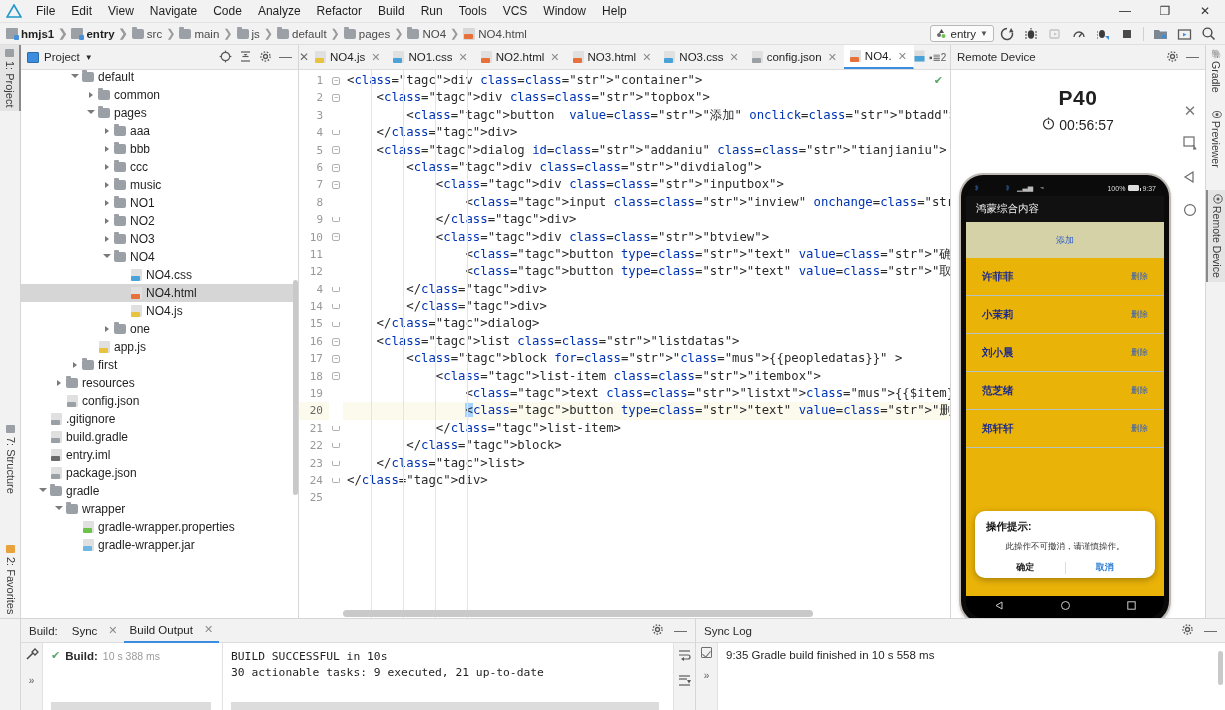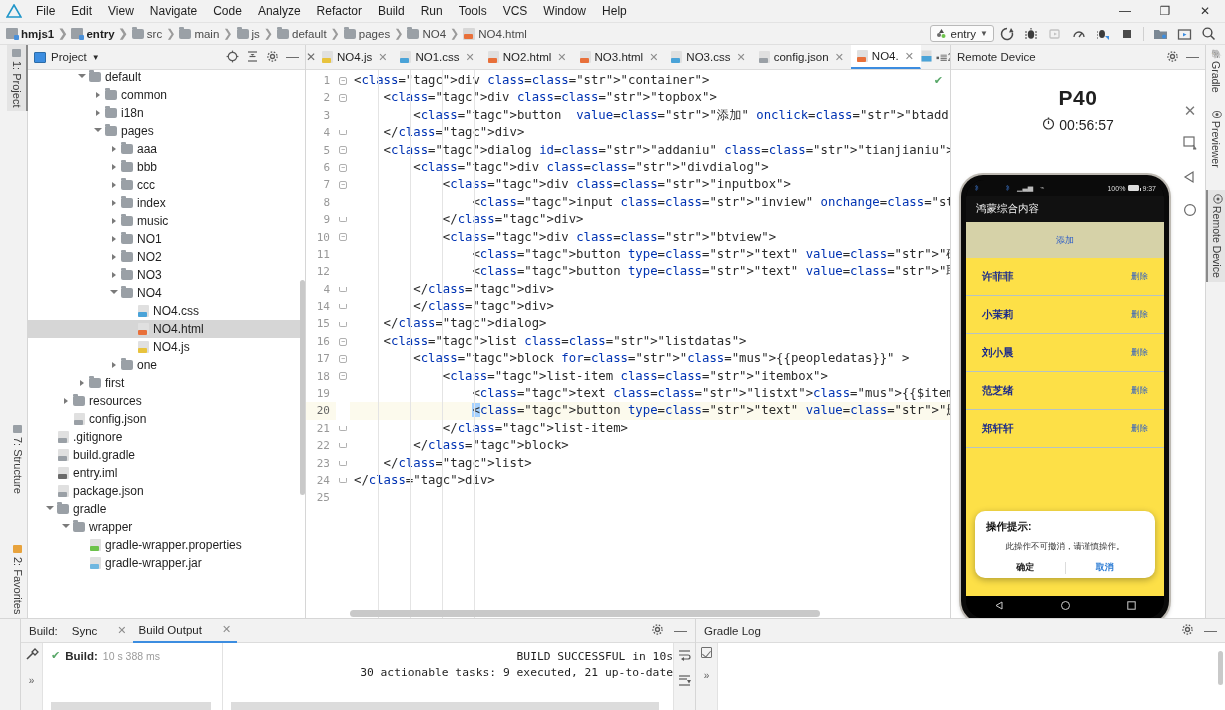--- a/index.html
+++ b/index.html
@@ -49,21 +49,21 @@
   .nav-right { margin-left:auto; display:flex; align-items:center; gap:2px; }
   .runcfg { display:flex; align-items:center; border:1px solid #b9b9b9; border-radius:3px;
             background:#fbfbfb; height:17px; padding:0 5px; font-size:11.5px; gap:4px; }
   .runcfg .dot-ic { width:11px; height:11px; position:relative; }
   .tbtn { width:22px; height:20px; display:flex; align-items:center; justify-content:center;
           color:#5a5a5a; }
   .tbtn.disabled { opacity:.35; }
   .vsep { width:1px; height:14px; background:#d0d0d0; margin:0 3px; }
 
   
-  .body { position:absolute; top:45px; left:0; right:0; bottom:92px; display:flex;margin-left:7px; }
+  .body { position:absolute; top:45px; left:0; right:0; bottom:92px; display:flex; }
 
   
   .lstrip { width:21px; background:#f2f2f2; border-right:1px solid #d6d6d6; position:relative; }
   .vtab { position:absolute; left:0; width:21px; writing-mode:vertical-rl;
           font-size:11px; color:#3c3c3c; padding:4px 4px; display:flex; align-items:center; gap:4px; }
   .vtab.sel { background:#e4e4e4; border-right:2px solid #8a8a8a; }
   .sq-ic { width:9px; height:8px; background:#9aa0a6; border-radius:1px; writing-mode:horizontal-tb;
            flex:none; }
 
   
@@ -133,21 +133,21 @@
   .statusbar { height:16px; background:#0b0b0b; display:flex; align-items:center; padding:0 8px;
                font-size:7px; color:#e8e8e8; }
   .sb-left { display:flex; align-items:center; gap:7px; color:#2b4f86; }
   .sb-right { margin-left:auto; display:flex; align-items:center; gap:3px; color:#ddd; }
   .batt { width:11px; height:6px; border:1px solid #ddd; border-radius:1px; position:relative; background:#ddd; }
   .batt:after { content:""; position:absolute; right:-3px; top:1.5px; width:1.5px; height:3px; background:#ddd; }
   .app-title { height:26px; background:#111; color:#f2f2f2; display:flex; align-items:center;
                padding:0 10px; font-size:10.5px; }
   .addbar { background:#d6d2a8; height:36px; display:flex; align-items:center; justify-content:center; }
   .addbar span { color:#2b5cc8; font-size:9px; }
-  .listarea { flex:1; background:#fde047; overflow:hidden; position:relative; }
+  .listarea { flex:1; background:#eab308; overflow:hidden; position:relative; }
   .litem { height:38px; display:flex; align-items:center; padding:0 16px;
            border-bottom:1px solid #b6c3c3; }
   .litem .nm { color:#1b2a8a; font-size:10.5px; font-weight:bold; }
   .litem .del { margin-left:auto; color:#2b5cc8; font-size:8.5px; }
   .navbtns { height:22px; background:#000; display:flex; align-items:center; justify-content:space-around;
              color:#ccc; }
 
   .dlg { position:absolute; left:9px; right:9px; bottom:40px; background:#fff; border-radius:10px;
          padding:9px 11px 4px; box-shadow:0 2px 7px rgba(0,0,0,.3); }
   .dlg h4 { margin:0 0 7px; font-size:10.5px; color:#111; font-weight:bold; }
@@ -161,26 +161,26 @@
   
   .rstrip { width:20px; background:#f2f2f2; border-left:1px solid #d6d6d6; position:relative; }
   .rtab { position:absolute; left:0; width:20px; writing-mode:vertical-rl; font-size:10.5px;
           color:#3c3c3c; padding:4px 3px; display:flex; align-items:center; gap:4px; }
   .rtab.sel { background:#e4e4e4; border-left:2px solid #8a8a8a; }
 
   
   .bottom { position:absolute; left:0; right:0; bottom:0; height:92px; display:flex; background:#f2f2f2;
             border-top:1px solid #d6d6d6; }
   .bstrip { width:21px; background:#f2f2f2; border-right:1px solid #d6d6d6; position:relative; }
-  .bpanel { display:flex; flex-direction:column; background:#fff;text-align:right; }
+  .bpanel { display:flex; flex-direction:column; background:#fff; }
   .bp-build { width:675px; border-right:1px solid #d6d6d6; }
   .bp-event { flex:1; }
   .bhead { height:24px; background:#f2f2f2; display:flex; align-items:center; padding:0 8px;
            font-size:11.5px; border-bottom:1px solid #dcdcdc; }
-  .bhead .bt { padding:0 6px; display:flex; align-items:center; gap:20px; color:#1f1f1f; height:24px; }
+  .bhead .bt { padding:0 6px; display:flex; align-items:center; gap:11px; color:#1f1f1f; height:24px; }
   .bhead .bt.active { border-bottom:2px solid #3c8de0; }
   .bhead .bt .x { color:#8c8c8c; font-size:11px; }
   .bhead .br { margin-left:auto; display:flex; align-items:center; gap:10px; color:#5a5a5a; }
   .bcontent { flex:1; display:flex; background:#fff; position:relative; overflow:hidden; }
   .bsidebtn { width:22px; background:#f2f2f2; border-right:1px solid #e2e2e2;
               display:flex; flex-direction:column; align-items:center; padding-top:4px; gap:12px;
               color:#5a5a5a; font-size:11px; }
   .btree { width:180px; border-right:1px solid #e2e2e2; padding:6px 0 0 8px; font-size:11.5px; position:relative; }
   .btree .row { display:flex; align-items:center; gap:5px; }
   .btree .time { color:#9b9b9b; font-size:10.5px; }
@@ -415,76 +415,56 @@
               <i class="tri"></i>
             </span>
             <span class="ticon">
               <span class="folder-ic"></span>
             </span>
             <span>common</span>
           </div>
           <div class="trow">
             <span style="width:64px;flex:none;"></span>
             <span class="tw">
+              <i class="tri open"></i>
+            </span>
+            <span class="ticon">
+              <span class="folder-ic"></span>
+            </span>
+            <span>pages</span>
+          </div>
+          <div class="trow">
+            <span style="width:80px;flex:none;"></span>
+            <span class="tw">
               <i class="tri"></i>
             </span>
             <span class="ticon">
               <span class="folder-ic"></span>
             </span>
-            <span>i18n</span>
-          </div>
-          <div class="trow">
-            <span style="width:64px;flex:none;"></span>
-            <span class="tw">
-              <i class="tri open"></i>
-            </span>
-            <span class="ticon">
-              <span class="folder-ic"></span>
-            </span>
-            <span>pages</span>
+            <span>aaa</span>
           </div>
           <div class="trow">
             <span style="width:80px;flex:none;"></span>
             <span class="tw">
               <i class="tri"></i>
             </span>
             <span class="ticon">
               <span class="folder-ic"></span>
             </span>
-            <span>aaa</span>
+            <span>bbb</span>
           </div>
           <div class="trow">
             <span style="width:80px;flex:none;"></span>
             <span class="tw">
               <i class="tri"></i>
             </span>
             <span class="ticon">
               <span class="folder-ic"></span>
             </span>
-            <span>bbb</span>
-          </div>
-          <div class="trow">
-            <span style="width:80px;flex:none;"></span>
-            <span class="tw">
-              <i class="tri"></i>
-            </span>
-            <span class="ticon">
-              <span class="folder-ic"></span>
-            </span>
             <span>ccc</span>
-          </div>
-          <div class="trow">
-            <span style="width:80px;flex:none;"></span>
-            <span class="tw">
-              <i class="tri"></i>
-            </span>
-            <span class="ticon">
-              <span class="folder-ic"></span>
-            </span>
-            <span>index</span>
           </div>
           <div class="trow">
             <span style="width:80px;flex:none;"></span>
             <span class="tw">
               <i class="tri"></i>
             </span>
             <span class="ticon">
               <span class="folder-ic"></span>
             </span>
             <span>music</span>
@@ -561,20 +541,30 @@
           </div>
           <div class="trow">
             <span style="width:80px;flex:none;"></span>
             <span class="tw">
               <i class="tri"></i>
             </span>
             <span class="ticon">
               <span class="folder-ic"></span>
             </span>
             <span>one</span>
+          </div>
+          <div class="trow">
+            <span style="width:64px;flex:none;"></span>
+            <span class="tw"></span>
+            <span class="ticon">
+              <span class="fileic">
+                <i style="background:#e8c33d"></i>
+              </span>
+            </span>
+            <span>app.js</span>
           </div>
           <div class="trow">
             <span style="width:48px;flex:none;"></span>
             <span class="tw">
               <i class="tri"></i>
             </span>
             <span class="ticon">
               <span class="folder-ic"></span>
             </span>
             <span>first</span>
@@ -1068,35 +1058,36 @@
                 <line x1="1" y1="11" x2="12" y2="11" stroke="#5a5a5a" stroke-width="1.2"></line>
                 <polygon points="9,6 13,6 11,9.5" fill="#5a5a5a"></polygon>
               </svg>
           </span>
         </div>
       </div>
     </div>
 
     <div class="bpanel bp-event">
       <div class="bhead">
-        <span>Gradle Log</span>
+        <span>Sync Log</span>
         <div class="br">
           <span>
             <svg width="13" height="13" viewBox="0 0 13 13">
                 <circle cx="6.5" cy="6.5" r="2" fill="none" stroke="#5a5a5a" stroke-width="1.3"></circle>
                 <circle cx="6.5" cy="6.5" r="4.6" fill="none" stroke="#5a5a5a" stroke-width="1.3" stroke-dasharray="1.6 1.6"></circle>
               </svg>
           </span>
           <span style="font-size:13px;line-height:8px;">—</span>
         </div>
       </div>
       <div class="bcontent">
         <div class="bsidebtn">
           <span class="chk"></span>
           <span style="font-size:10px;">»</span>
         </div>
         <div class="elog">
+          <div>9:35 Gradle build finished in 10 s 558 ms</div>
           <div class="vscroll-sm"></div>
         </div>
       </div>
     </div>
   </div>
 </div>
 
 </body></html>

